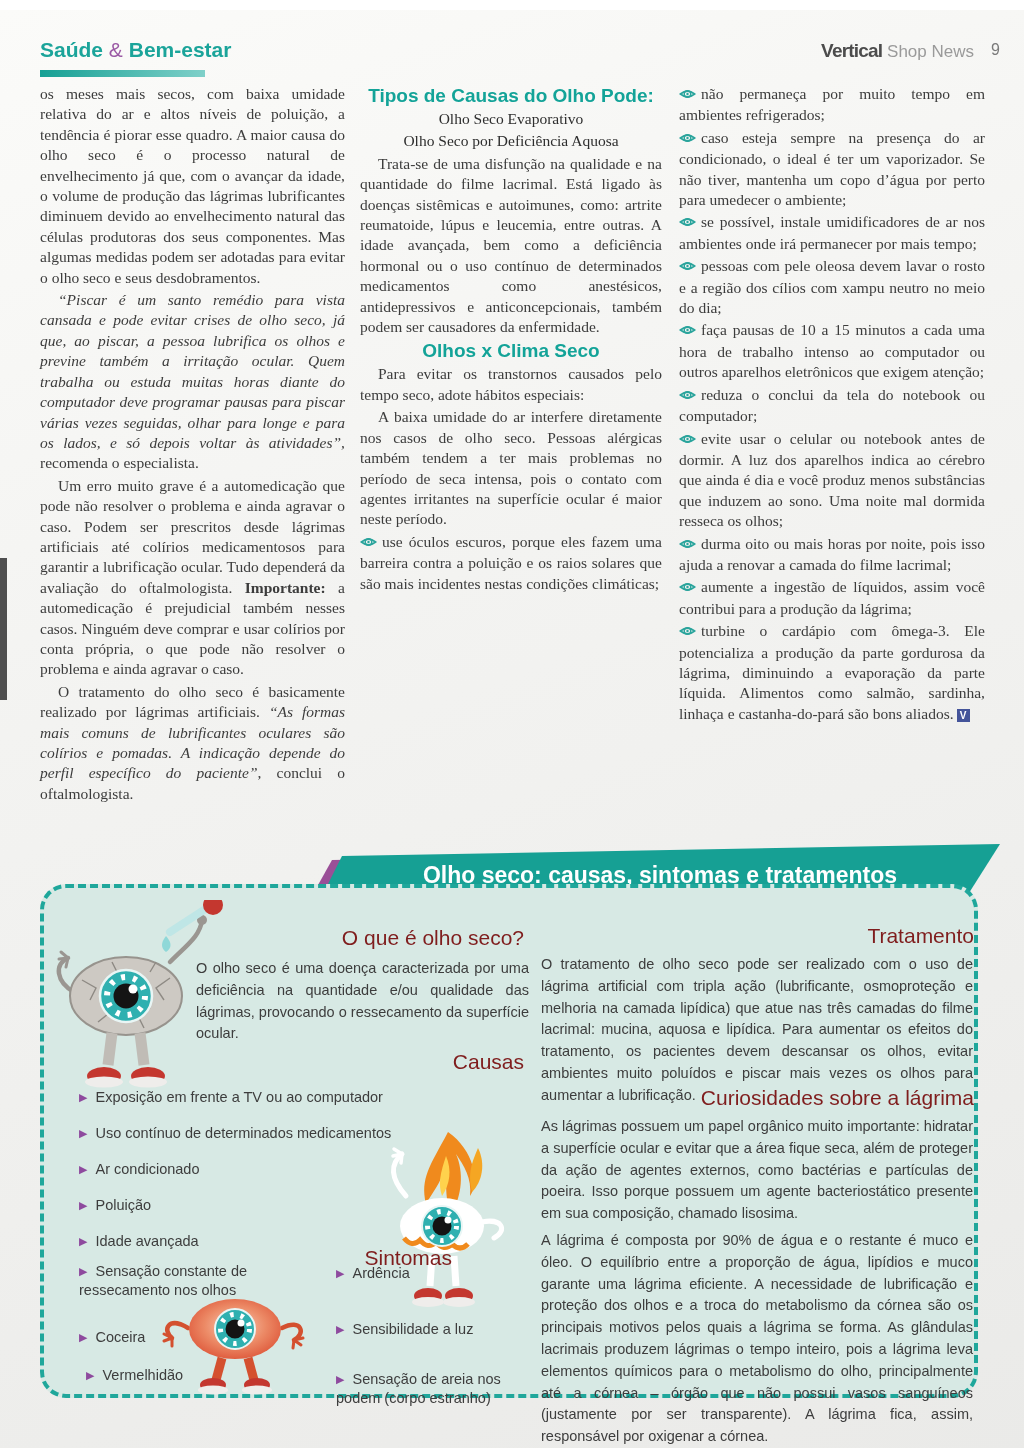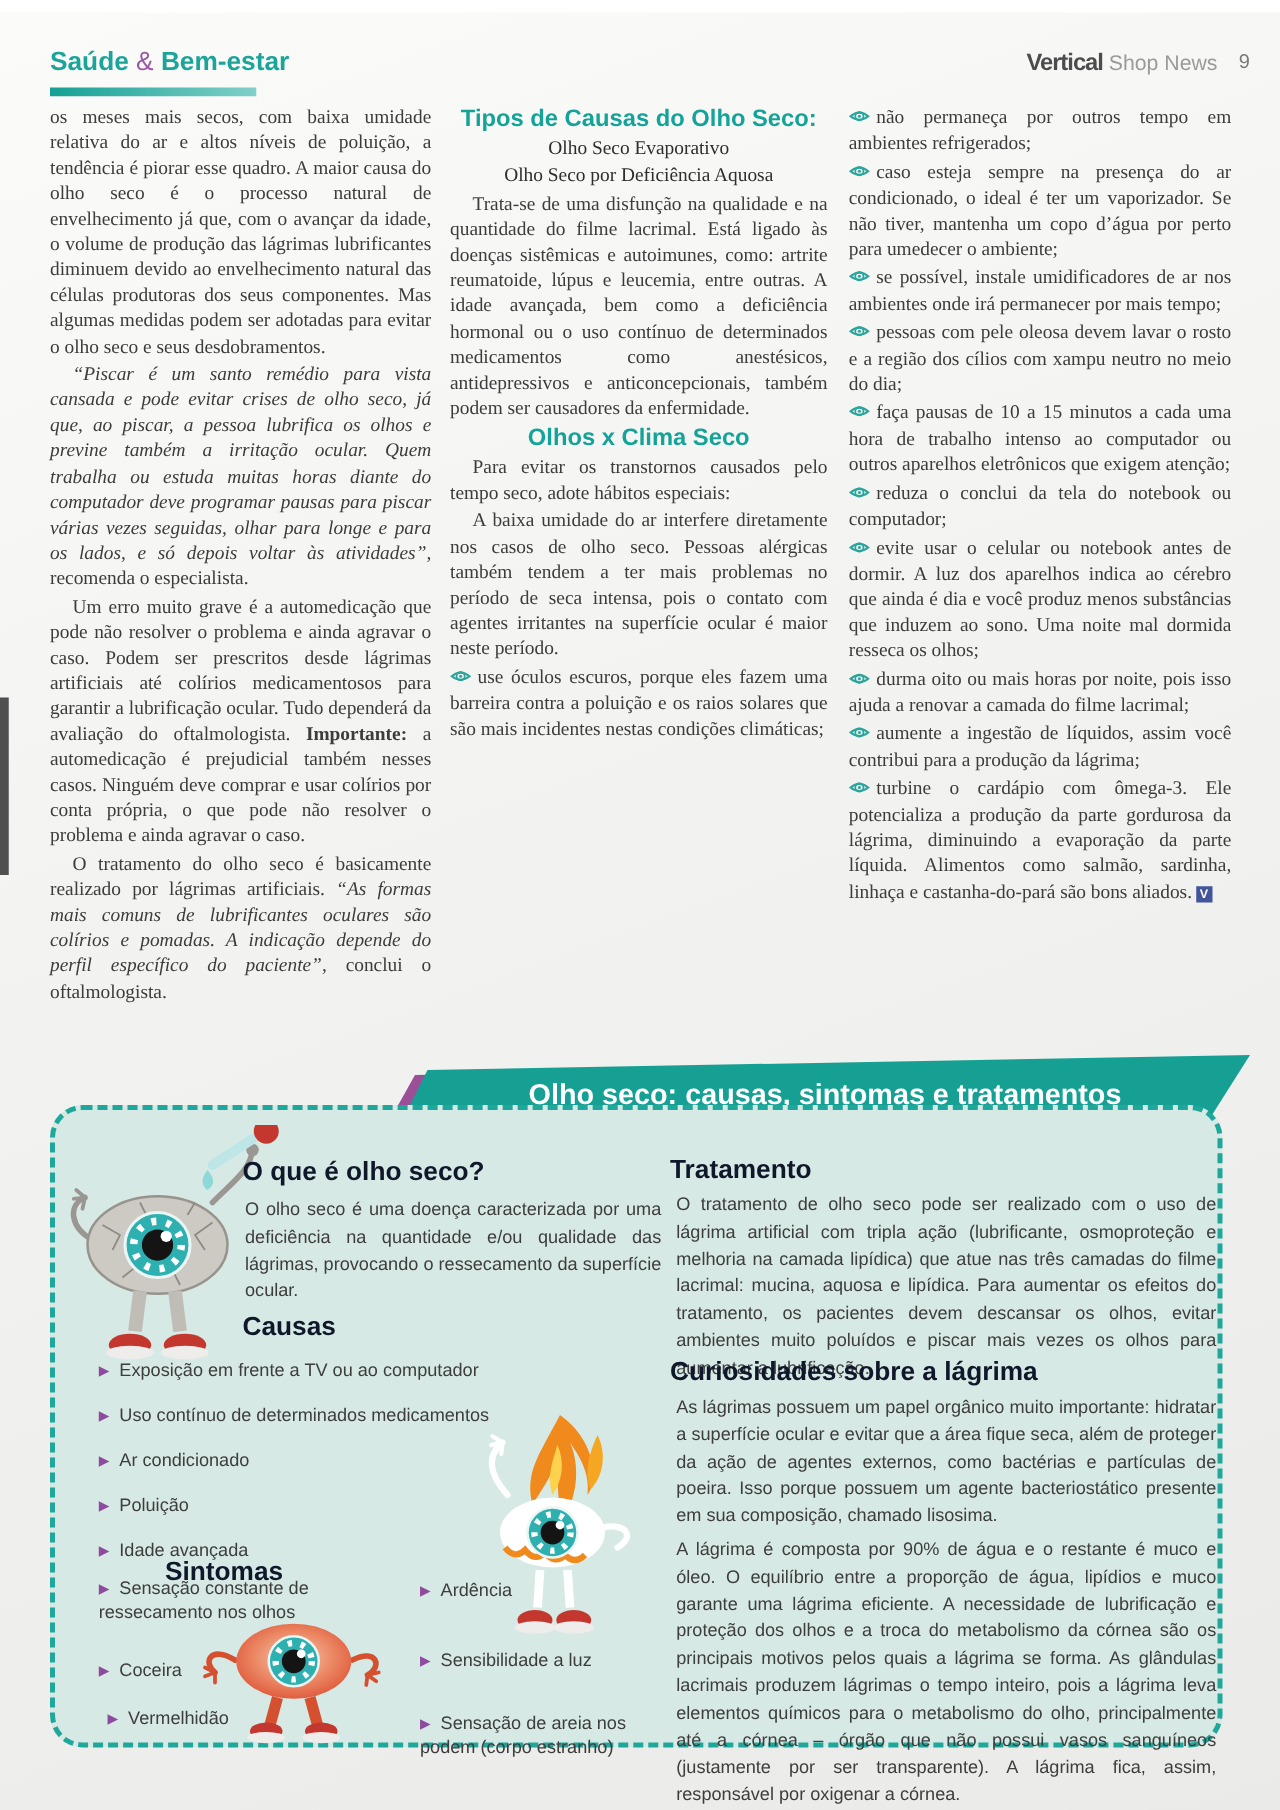--- a/index.html
+++ b/index.html
@@ -34,21 +34,21 @@
          font-family:"Liberation Sans",sans-serif;font-size:10px;font-weight:700;
          text-align:center;line-height:13px;vertical-align:0px;margin-left:3px;}
   
   .ribbon{position:absolute;left:298px;top:834px;width:726px;height:74px;}
   .banner-title{position:absolute;left:400px;top:852px;width:520px;text-align:center;
                 color:#fff;font-size:23px;font-weight:700;}
   
   .infobox{position:absolute;left:40px;top:874px;width:938px;height:514px;
            background:#d7e9e4;border:4px dashed #1fa79b;border-radius:26px;box-sizing:border-box;}
   .ib{position:absolute;margin:0;}
-  .h-purple{color:#0f172a;font-weight:700;font-size:21px;text-align:left;}
+  .h-purple{color:#7f1d1d;font-weight:400;font-size:21px;text-align:right;}
   .ib-text{font-size:14.5px;line-height:21.8px;color:#3d3d3d;text-align:justify;}
   .ib-item{position:absolute;font-size:14.5px;color:#3d3d3d;line-height:19px;}
   .tri{color:#8e4a9e;font-size:11px;margin-right:8px;vertical-align:1px;}
   .char{position:absolute;}
 </style>
 </head>
 <body>
 
 <div class="page">
 
@@ -59,40 +59,40 @@
   <div class="edge-mark"></div>
 
   <div class="col col1">
     <p>os meses mais secos, com baixa umidade relativa do ar e altos níveis de poluição, a tendência é piorar esse quadro. A maior causa do olho seco é o processo natural de envelhecimento já que, com o avançar da idade, o volume de produção das lágrimas lubrificantes diminuem devido ao envelhecimento natural das células produtoras dos seus componentes. Mas algumas medidas podem ser adotadas para evitar o olho seco e seus desdobramentos.</p>
     <p class="indent"><span class="it">“Piscar é um santo remédio para vista cansada e pode evitar crises de olho seco, já que, ao piscar, a pessoa lubrifica os olhos e previne também a irritação ocular. Quem trabalha ou estuda muitas horas diante do computador deve programar pausas para piscar várias vezes seguidas, olhar para longe e para os lados, e só depois voltar às atividades”,</span><span> recomenda o especialista.</span></p>
     <p class="indent"><span>Um erro muito grave é a automedicação que pode não resolver o problema e ainda agravar o caso. Podem ser prescritos desde lágrimas artificiais até colírios medicamentosos para garantir a lubrificação ocular. Tudo dependerá da avaliação do oftalmologista. </span><b>Importante:</b><span> a automedicação é prejudicial também nesses casos. Ninguém deve comprar e usar colírios por conta própria, o que pode não resolver o problema e ainda agravar o caso.</span></p>
     <p class="indent"><span>O tratamento do olho seco é basicamente realizado por lágrimas artificiais. </span><span class="it">“As formas mais comuns de lubrificantes oculares são colírios e pomadas. A indicação depende do perfil específico do paciente”</span><span>, conclui o oftalmologista.</span></p>
   </div>
 
   <div class="col col2">
-    <p class="h-teal">Tipos de Causas do Olho Seco:</p>
+    <p class="h-teal">Tipos de Causas do Olho Pode:</p>
     <p class="sub-serif">Olho Seco Evaporativo</p>
     <p class="sub-serif">Olho Seco por Deficiência Aquosa</p>
     <p class="indent">Trata-se de uma disfunção na qualidade e na quantidade do filme lacrimal. Está ligado às doenças sistêmicas e autoimunes, como: artrite reumatoide, lúpus e leucemia, entre outras. A idade avançada, bem como a deficiência hormonal ou o uso contínuo de determinados medicamentos como anestésicos, antidepressivos e anticoncepcionais, também podem ser causadores da enfermidade.</p>
     <p class="h-teal h-teal2">Olhos x Clima Seco</p>
     <p class="indent">Para evitar os transtornos causados pelo tempo seco, adote hábitos especiais:</p>
     <p class="indent">A baixa umidade do ar interfere diretamente nos casos de olho seco. Pessoas alérgicas também tendem a ter mais problemas no período de seca intensa, pois o contato com agentes irritantes na superfície ocular é maior neste período.</p>
     <p class="bullet"><span class="eye"><svg width="17" height="12" viewBox="0 0 24 16">
             <path d="M2 8 Q12 0 22 8 Q12 16 2 8 Z" fill="none" stroke="#2aa49c" stroke-width="2.4"></path>
             <circle cx="12" cy="8" r="4.6" fill="none" stroke="#2aa49c" stroke-width="2"></circle>
             <circle cx="12" cy="8" r="1.7" fill="#2aa49c"></circle>
           </svg></span><span>use óculos escuros, porque eles fazem uma barreira contra a poluição e os raios solares que são mais incidentes nestas condições climáticas;</span></p>
   </div>
 
   <div class="col col3">
     <p class="bullet" style="margin-top:0"><span class="eye"><svg width="17" height="12" viewBox="0 0 24 16">
             <path d="M2 8 Q12 0 22 8 Q12 16 2 8 Z" fill="none" stroke="#2aa49c" stroke-width="2.4"></path>
             <circle cx="12" cy="8" r="4.6" fill="none" stroke="#2aa49c" stroke-width="2"></circle>
             <circle cx="12" cy="8" r="1.7" fill="#2aa49c"></circle>
-          </svg></span><span>não permaneça por outros tempo em ambientes refrigerados;</span></p>
+          </svg></span><span>não permaneça por muito tempo em ambientes refrigerados;</span></p>
     <p class="bullet"><span class="eye"><svg width="17" height="12" viewBox="0 0 24 16">
             <path d="M2 8 Q12 0 22 8 Q12 16 2 8 Z" fill="none" stroke="#2aa49c" stroke-width="2.4"></path>
             <circle cx="12" cy="8" r="4.6" fill="none" stroke="#2aa49c" stroke-width="2"></circle>
             <circle cx="12" cy="8" r="1.7" fill="#2aa49c"></circle>
           </svg></span><span>caso esteja sempre na presença do ar condicionado, o ideal é ter um vaporizador. Se não tiver, mantenha um copo d’água por perto para umedecer o ambiente;</span></p>
     <p class="bullet"><span class="eye"><svg width="17" height="12" viewBox="0 0 24 16">
             <path d="M2 8 Q12 0 22 8 Q12 16 2 8 Z" fill="none" stroke="#2aa49c" stroke-width="2.4"></path>
             <circle cx="12" cy="8" r="4.6" fill="none" stroke="#2aa49c" stroke-width="2"></circle>
             <circle cx="12" cy="8" r="1.7" fill="#2aa49c"></circle>
           </svg></span><span>se possível, instale umidificadores de ar nos ambientes onde irá permanecer por mais tempo;</span></p>

